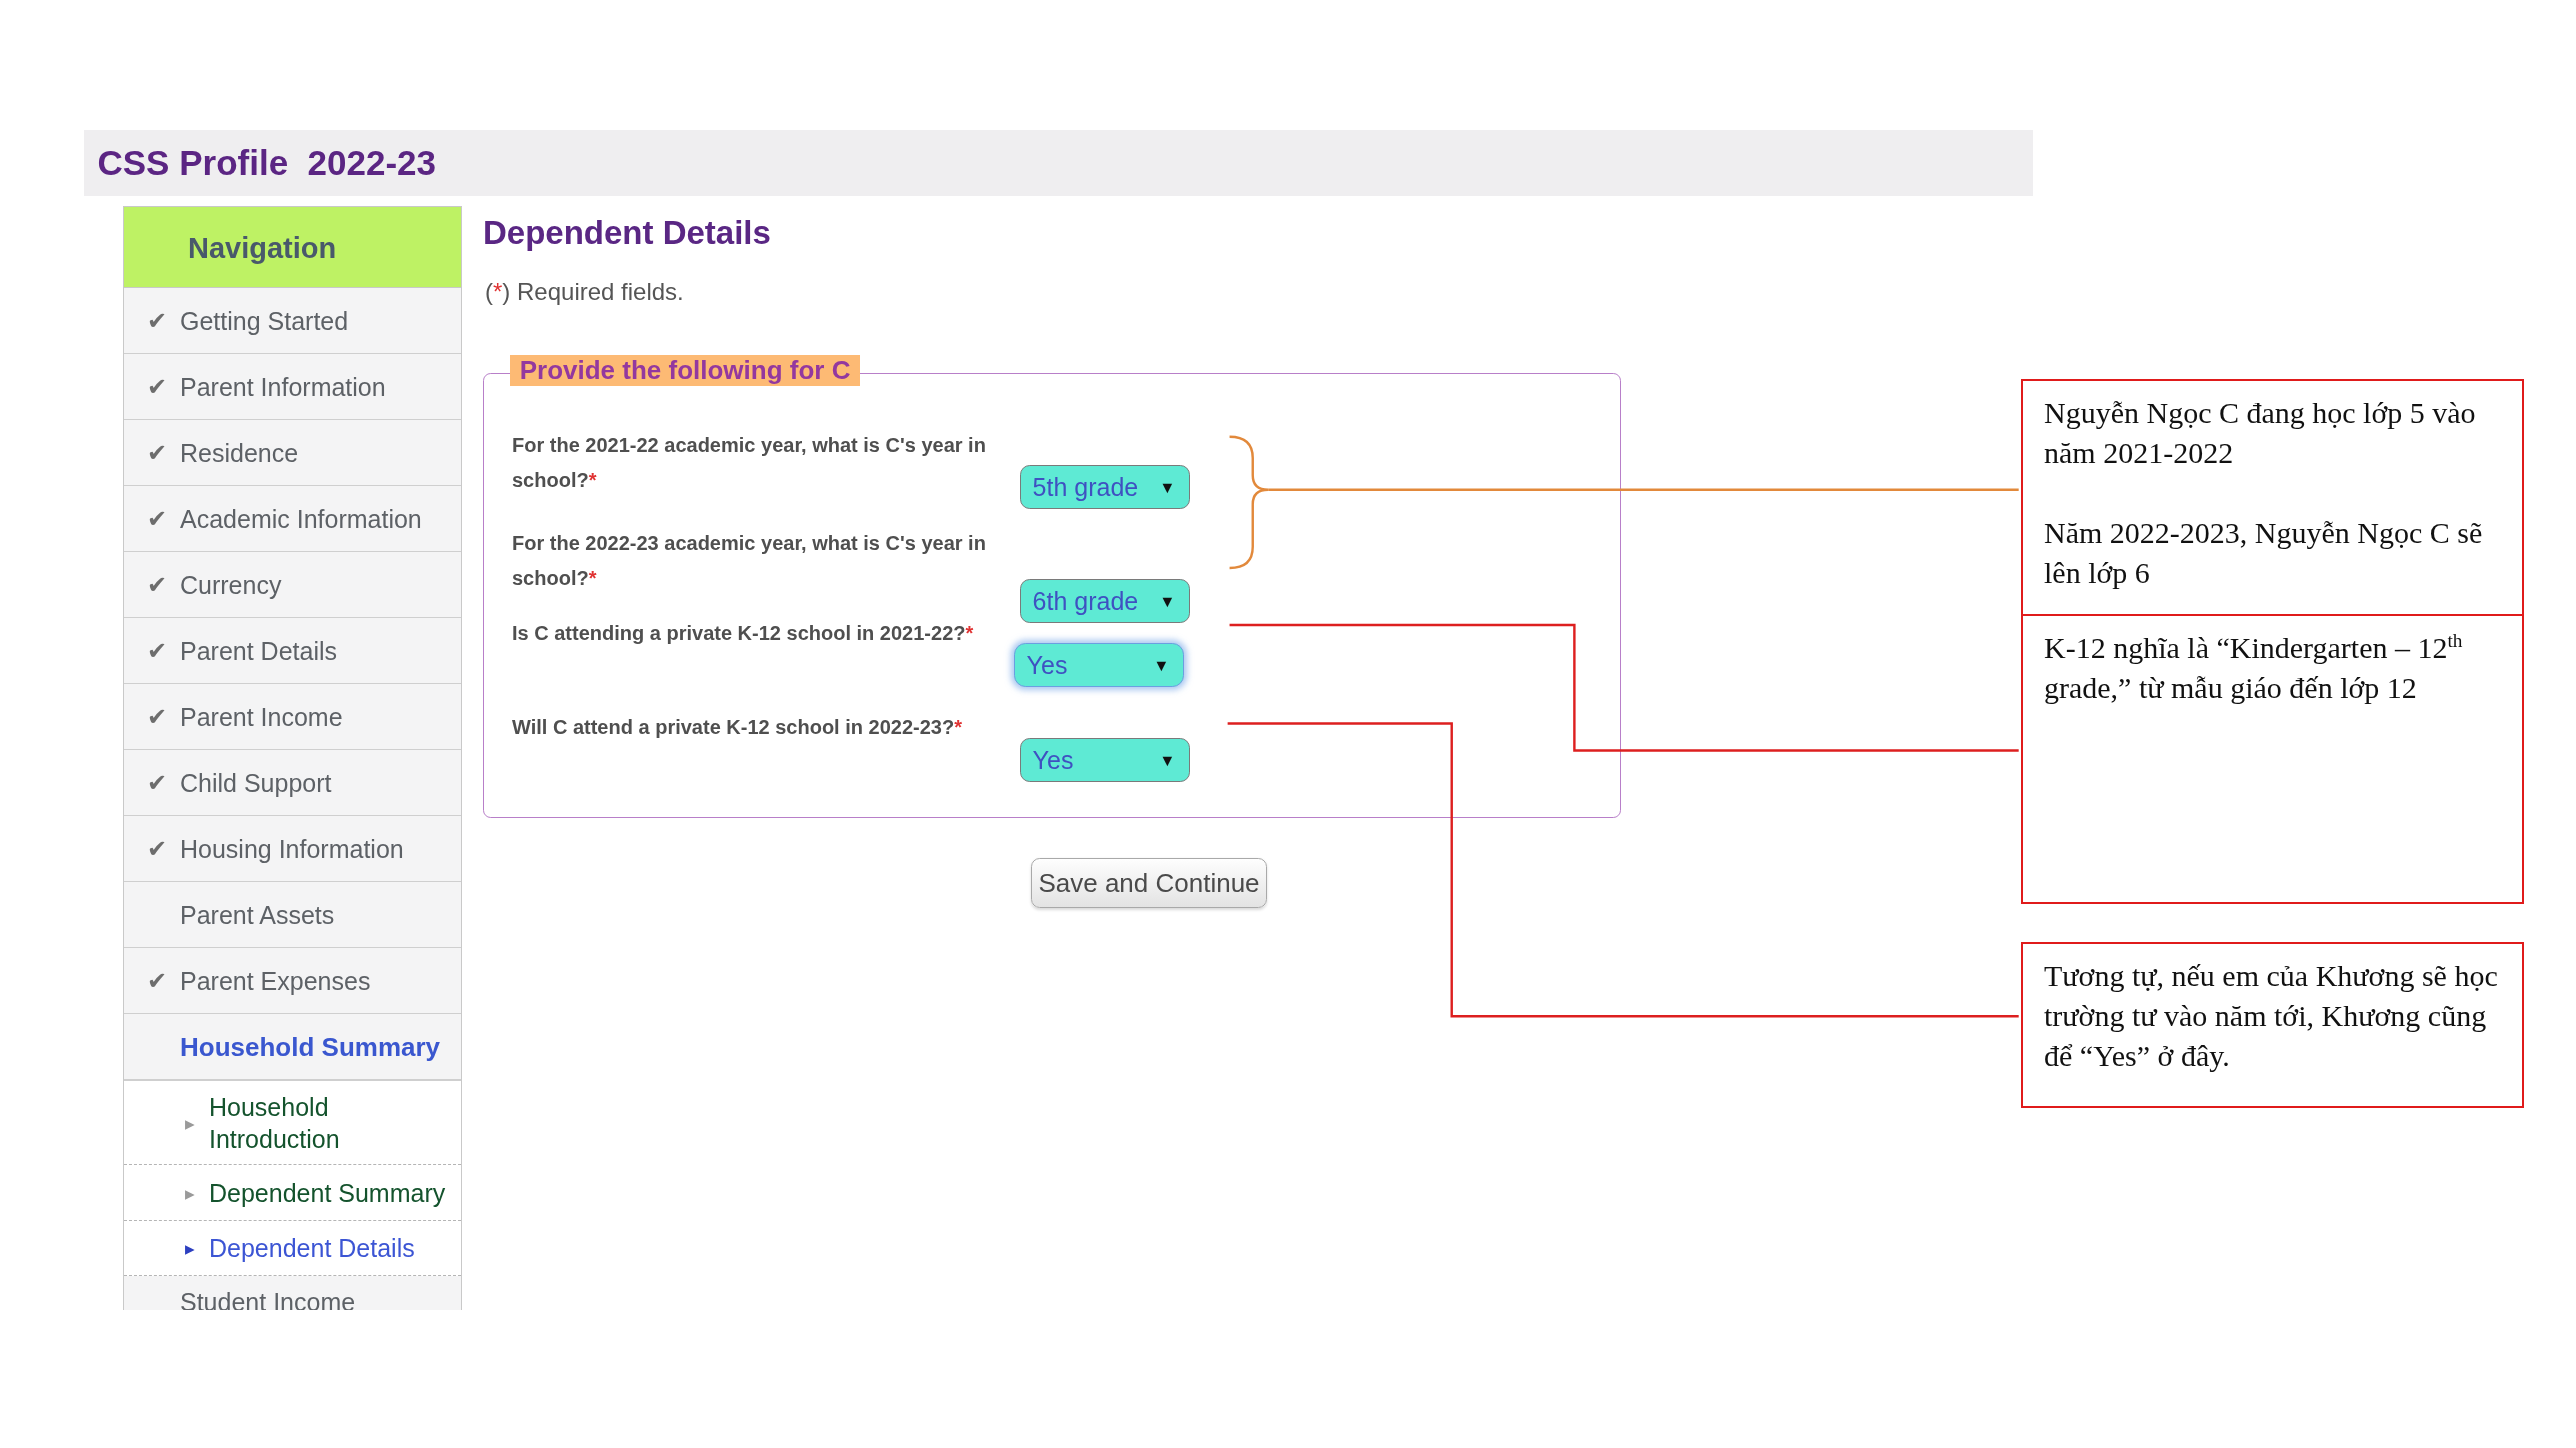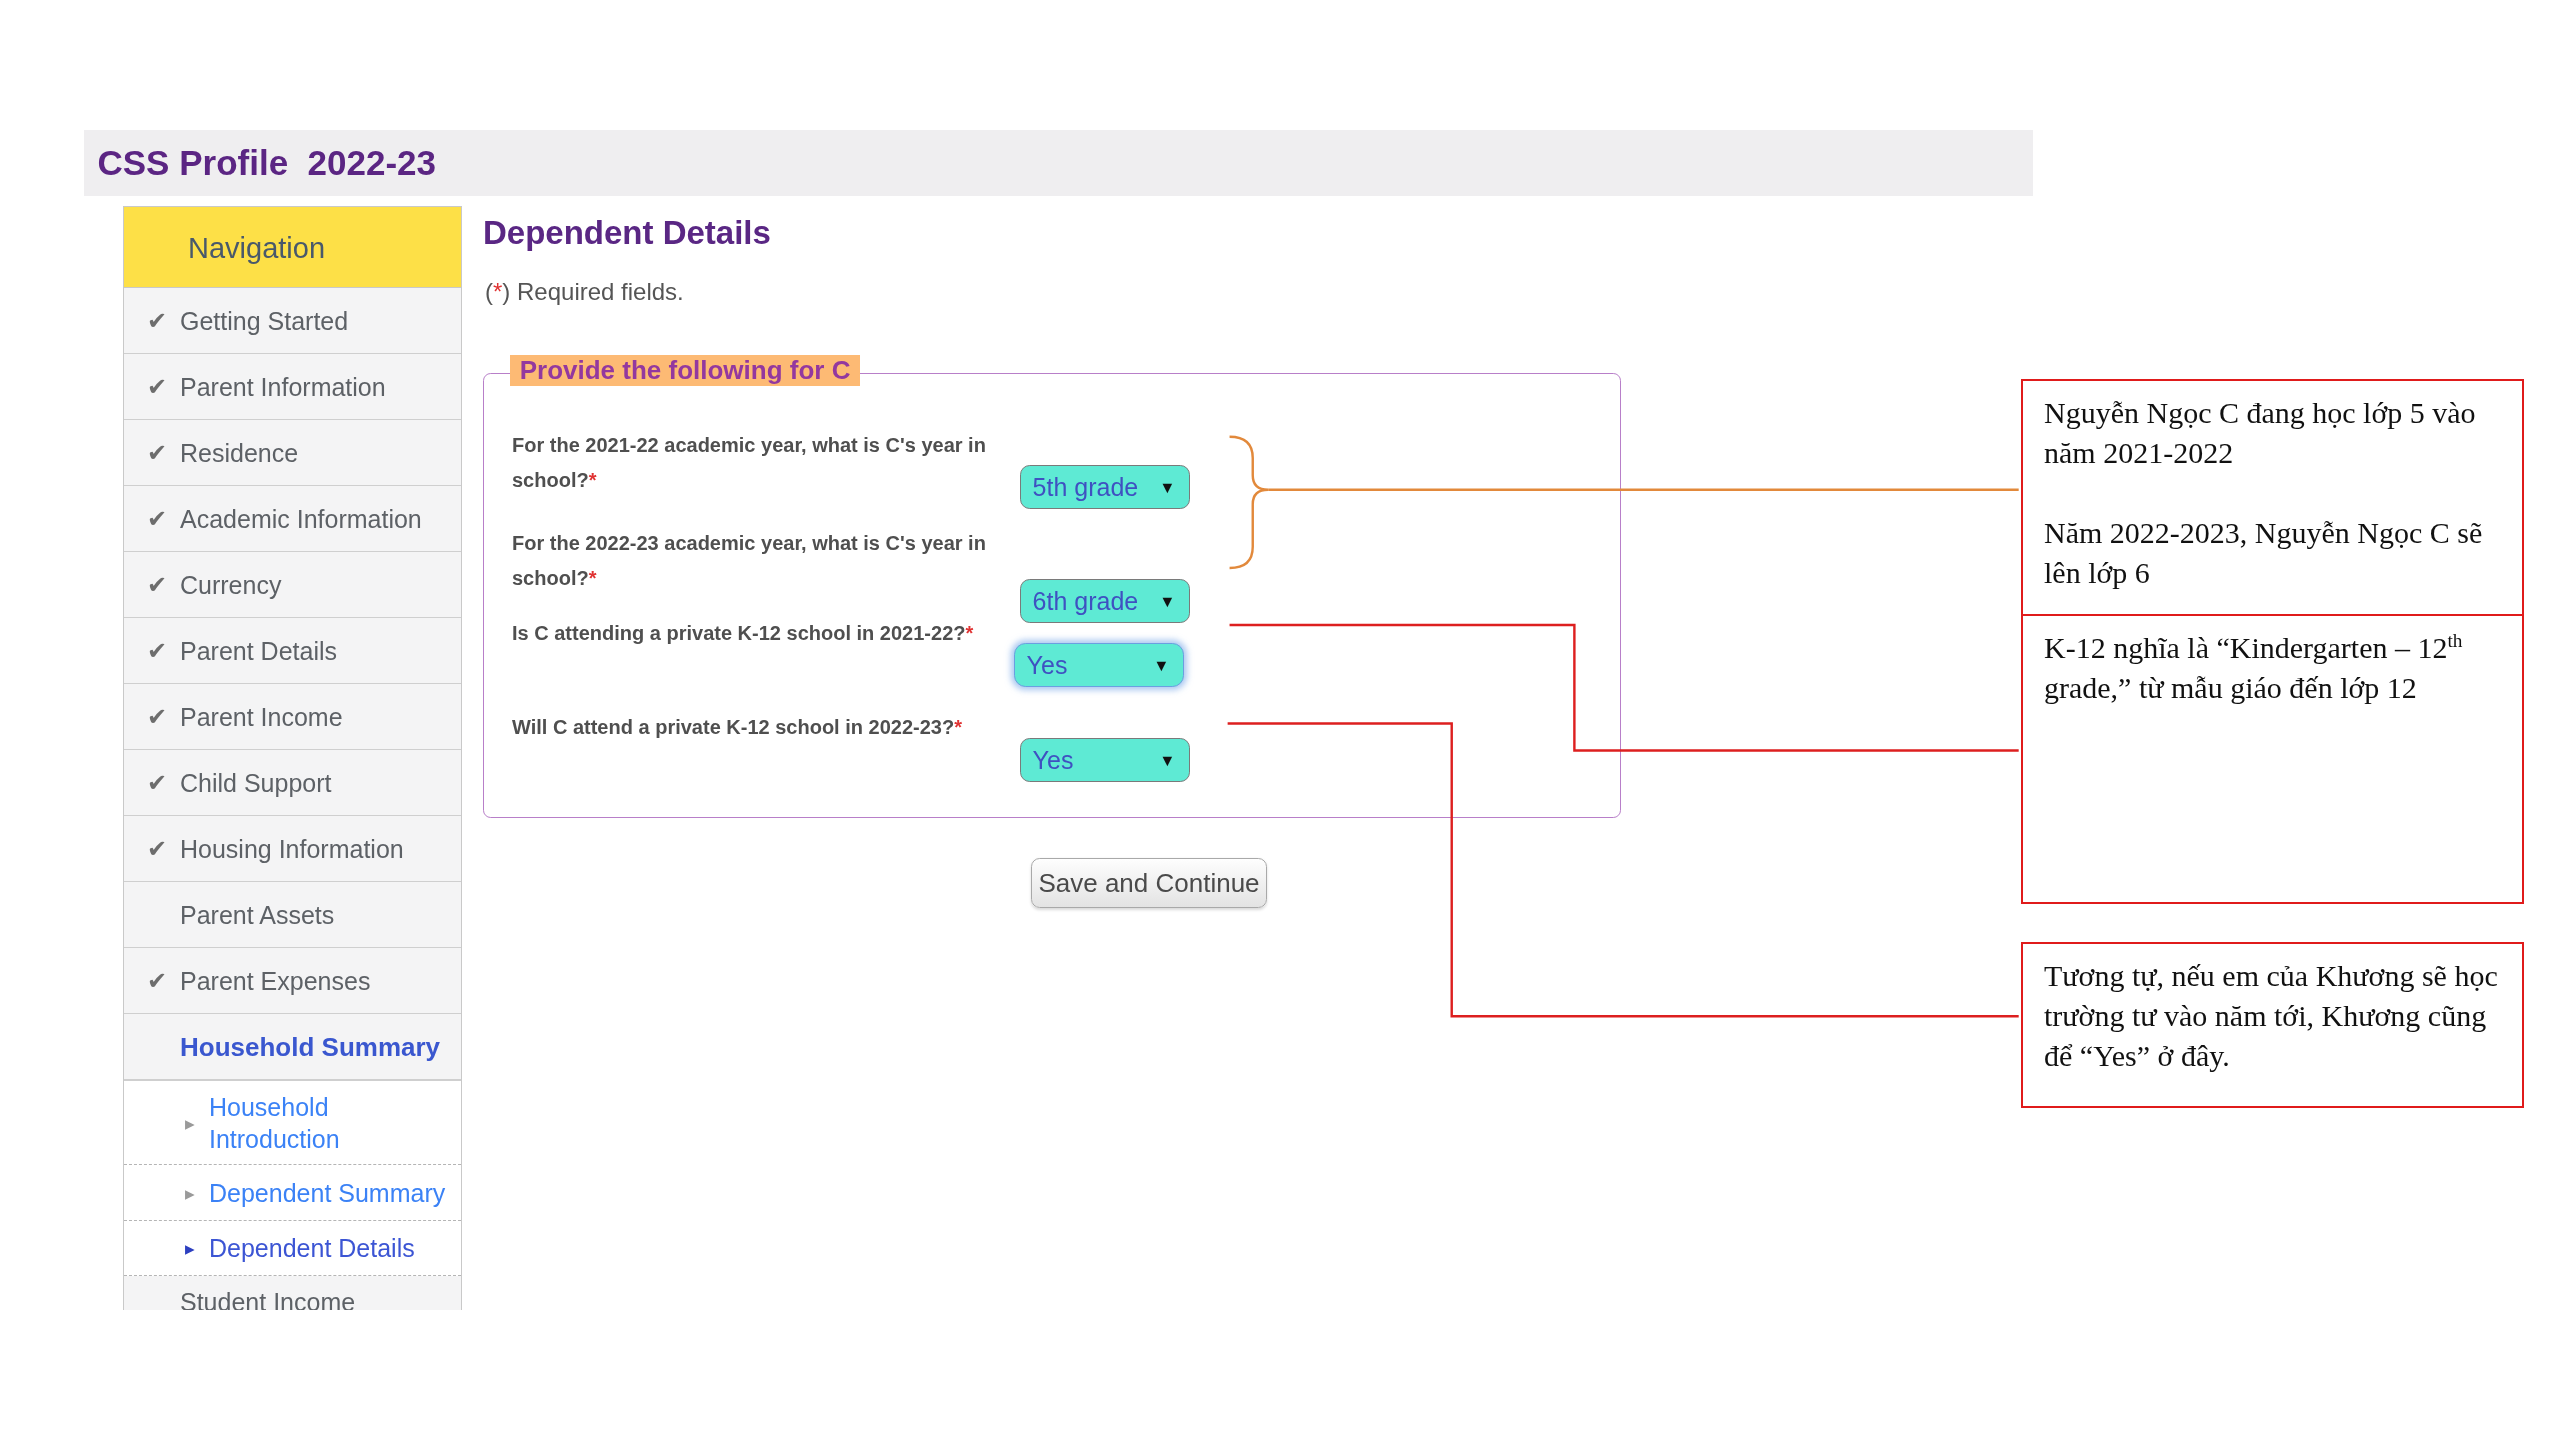--- a/index.html
+++ b/index.html
@@ -6,33 +6,33 @@
   body{width:2576px;height:1449px;position:relative;font-family:"Liberation Sans",sans-serif;overflow:hidden;}
 
   
   .topbar{position:absolute;left:84px;top:130px;width:1949px;height:66px;background:#efeef0;}
   .topbar .title{position:absolute;left:13.5px;top:0;height:66px;line-height:66px;
     font-size:35px;font-weight:bold;color:#5b2583;white-space:pre;}
 
   
   .sidebar{position:absolute;left:123px;top:206px;width:339px;background:#f4f4f5;
     border-left:1px solid #c9c9c9;border-right:1px solid #c9c9c9;box-sizing:border-box;}
-  .nav-header{height:82px;background:#fde047;border-top:1px solid #c9c9c9;border-bottom:1px solid #c9c9c9;
-    line-height:82px;padding-left:64px;font-size:29px;font-weight:normal;color:#49596b;box-sizing:border-box;}
+  .nav-header{height:82px;background:#bef264;border-top:1px solid #c9c9c9;border-bottom:1px solid #c9c9c9;
+    line-height:82px;padding-left:64px;font-size:29px;font-weight:bold;color:#49596b;box-sizing:border-box;}
   .nav-item{position:relative;height:66px;border-bottom:1px solid #cfcfcf;box-sizing:border-box;cursor:pointer;}
   .nav-item .check{position:absolute;left:23px;top:50%;transform:translateY(-50%);
     font-size:24px;color:#6d6d6d;}
   .nav-item .lbl{position:absolute;left:56px;top:50%;transform:translateY(-50%);
     font-size:25px;color:#5d6166;white-space:nowrap;}
   .nav-item.summary .lbl{font-weight:bold;color:#3a57cf;font-size:26px;}
   .nav-sub{position:relative;background:#ffffff;border-bottom:1px dashed #b5b5b5;box-sizing:border-box;cursor:pointer;}
   .nav-sub .arrow{position:absolute;left:61px;top:50%;transform:translateY(-50%);
     font-size:19.3px;color:#9a9a9a;}
   .nav-sub .lbl{position:absolute;left:85px;top:50%;transform:translateY(-50%);
-    font-size:25px;color:#3b82f6;line-height:32px;}
+    font-size:25px;color:#14532d;line-height:32px;}
   .nav-sub.two-line .lbl{white-space:normal;width:232px;}
   .nav-sub.active .arrow{color:#2d3fc0;}
   .nav-sub.active .lbl{color:#3c55d4;}
   .nav-item.partial{height:34px;border-bottom:none;overflow:hidden;}
   .nav-item.partial .lbl{top:11.6px;transform:none;}
 
   
   .page-title{position:absolute;left:483px;top:214px;font-size:33px;font-weight:bold;color:#5a2784;}
   .required-note{position:absolute;left:485px;top:278px;font-size:24px;color:#555555;}
   .required-note .star{color:#e03333;}

